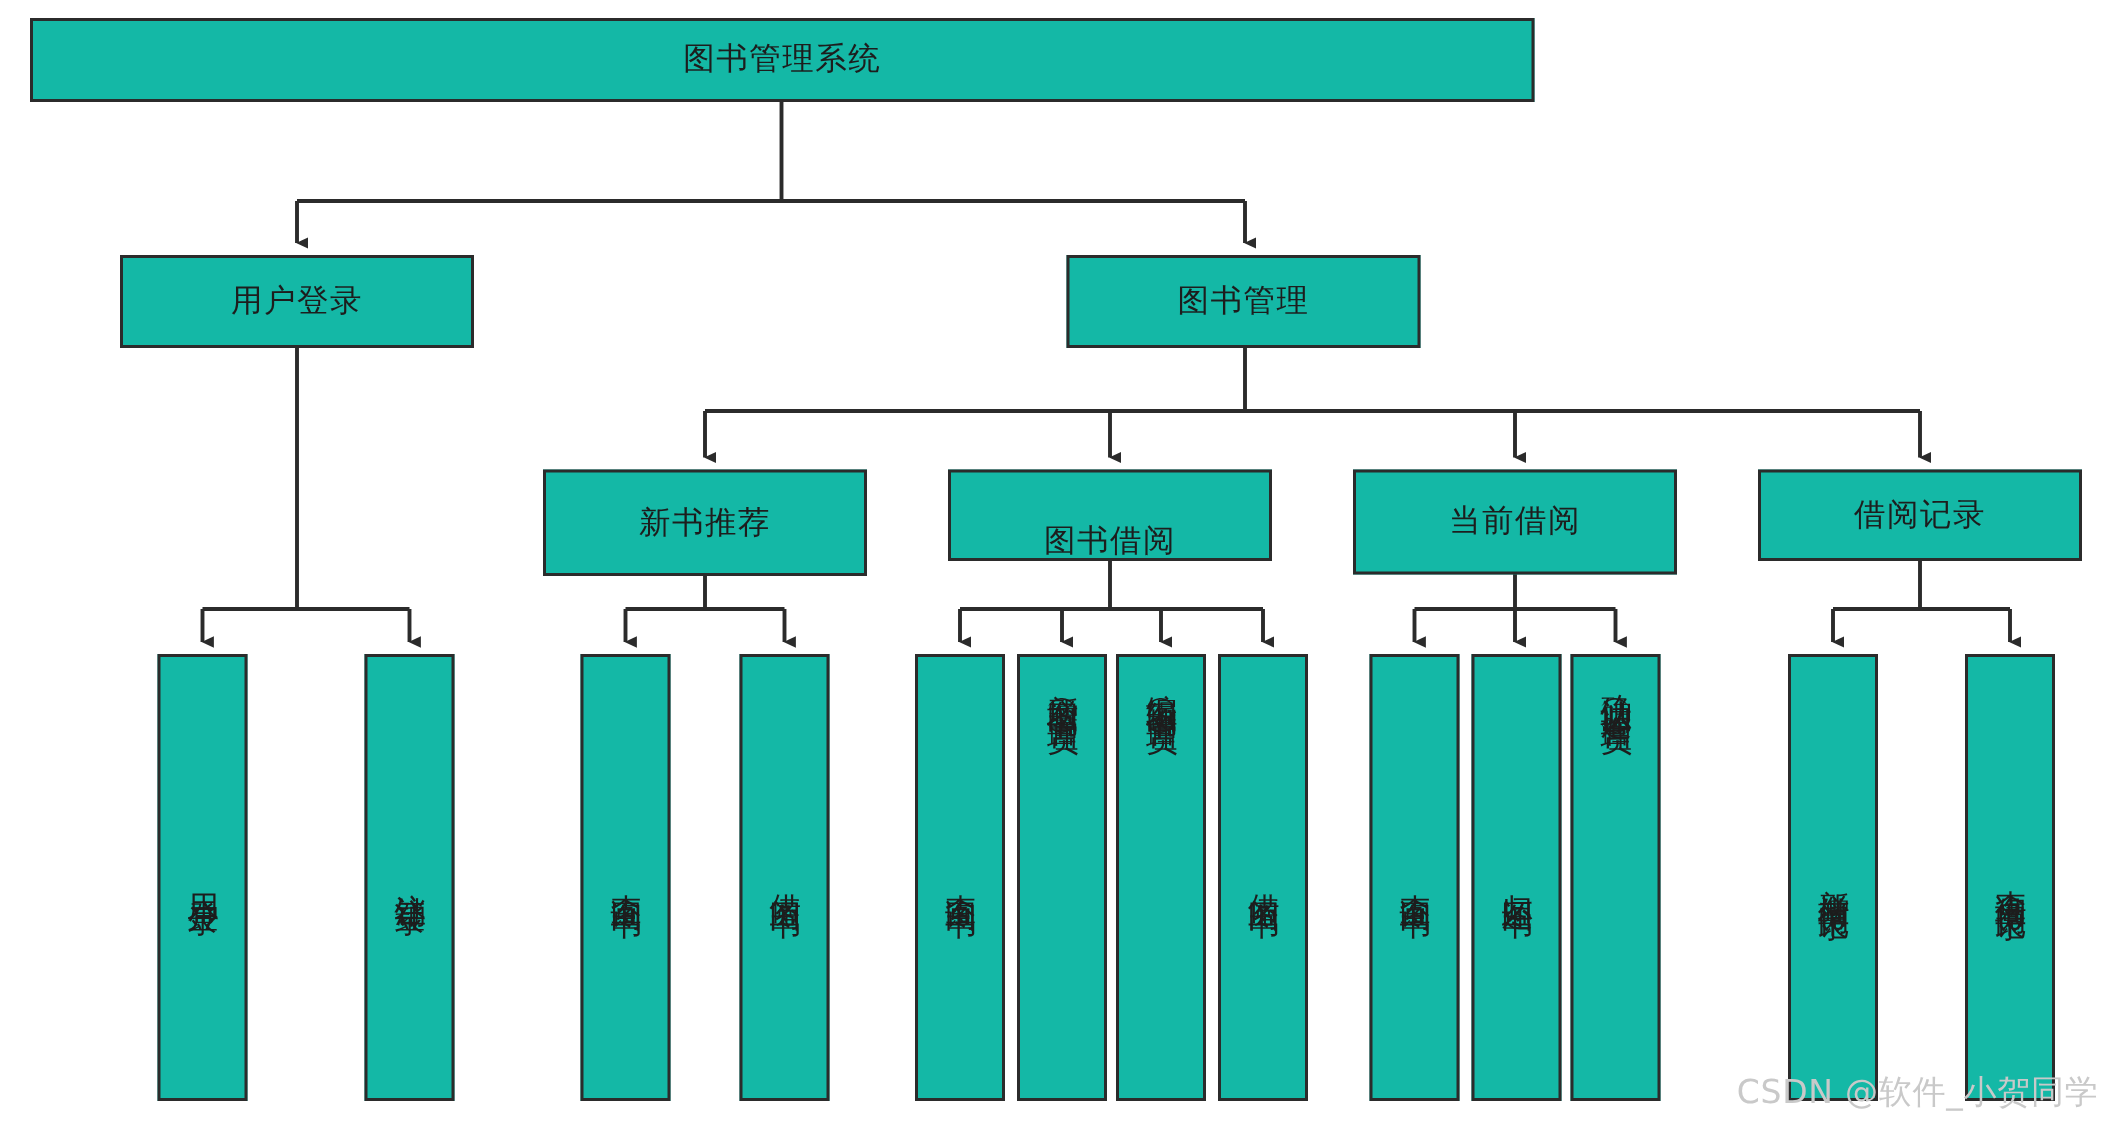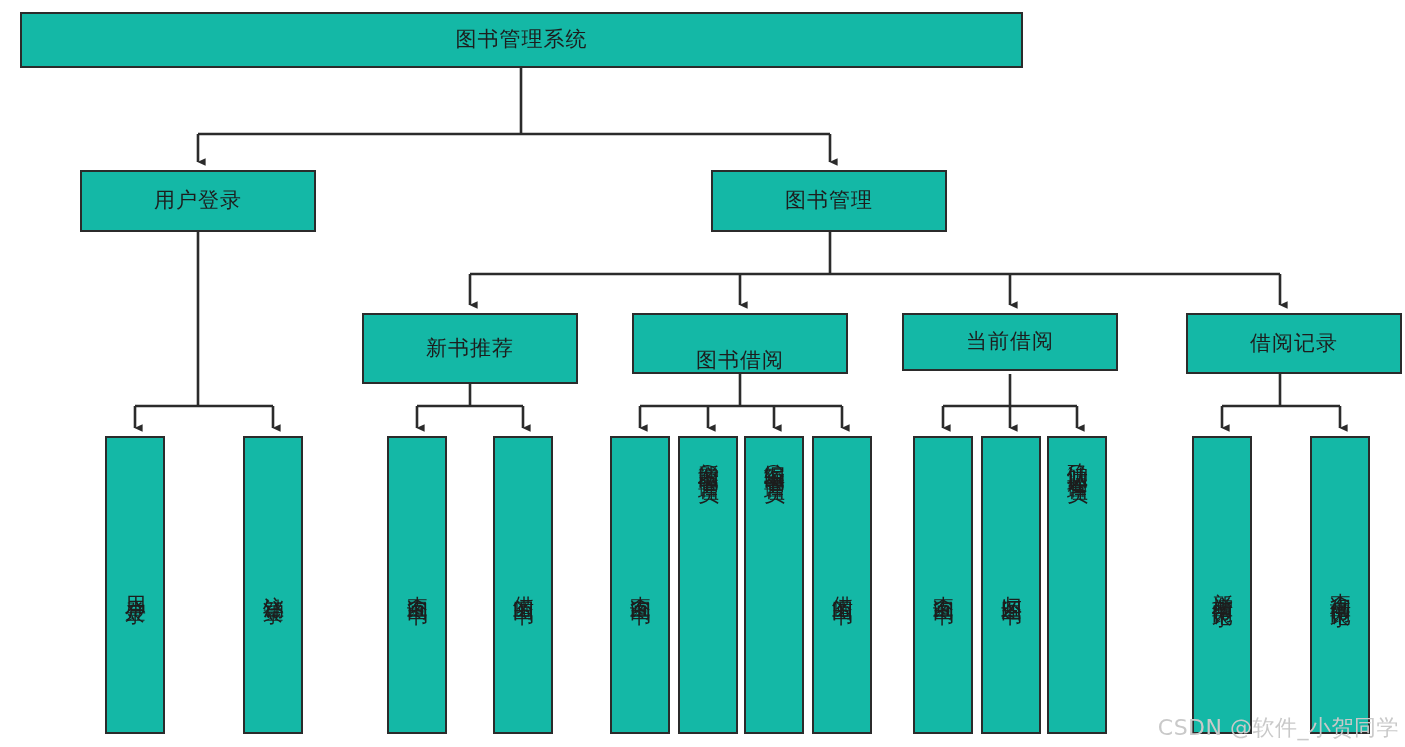--- a/index.html
+++ b/index.html
@@ -83,24 +83,24 @@
   <div class="node" style="left:711px;top:170px;width:236px;height:62px;text-align:right;">
     <span class="lbl">图书管理</span>
   </div>
 
   <div class="node" style="left:362px;top:313px;width:216px;height:71px;">
     <span class="lbl">新书推荐</span>
   </div>
   <div class="node" style="left:632px;top:313px;width:216px;height:61px;align-items:flex-end;">
     <span class="lbl">图书借阅</span>
   </div>
-  <div class="node" style="left:902px;top:313px;width:216px;height:58px;">
+  <div class="node" style="left:902px;top:313px;width:216px;height:70px;">
     <span class="lbl">当前借阅</span>
   </div>
-  <div class="node" style="left:1172px;top:313px;width:216px;height:61px;margin-left:14px;">
+  <div class="node" style="left:1172px;top:313px;width:216px;height:61px;">
     <span class="lbl">借阅记录</span>
   </div>
 
   <div class="node leaf centered" style="left:105px;top:436px;width:60px;height:298px;">
     <span class="lbl">用户登录</span>
   </div>
   <div class="node leaf centered" style="left:243px;top:436px;width:60px;height:298px;">
     <span class="lbl">注销登录</span>
   </div>
 

